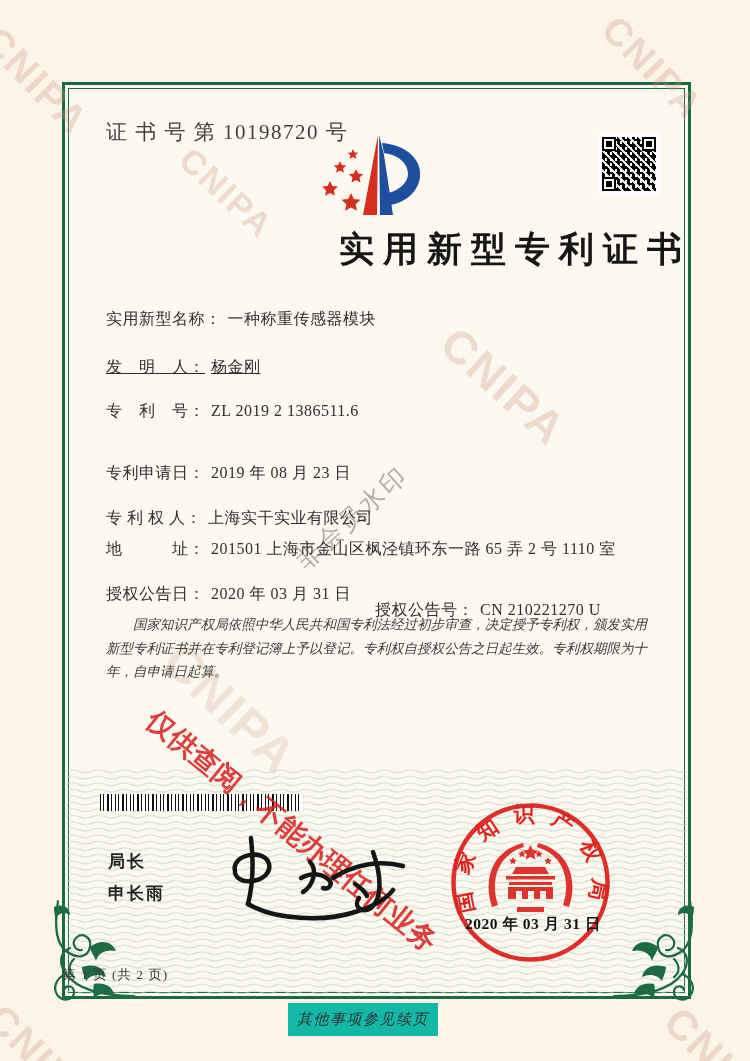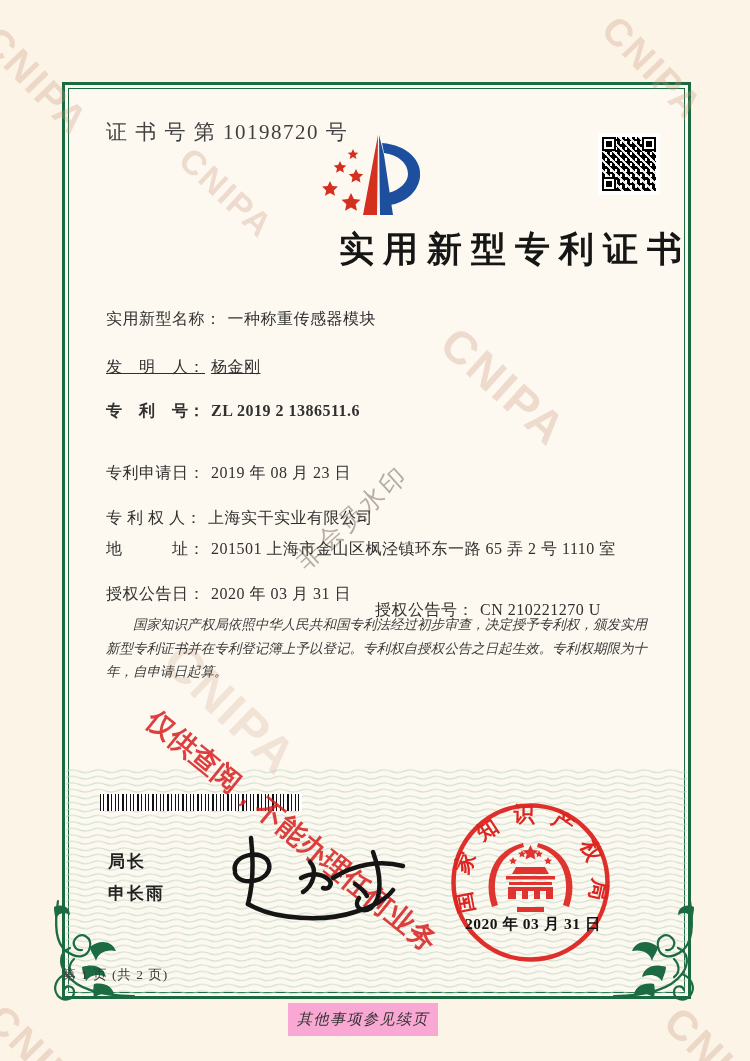--- a/index.html
+++ b/index.html
@@ -52,21 +52,21 @@
   .finder::after{content:"";position:absolute;inset:2px;background:#000;}
   .f-tl{left:4px;top:4px;} .f-tr{right:4px;top:4px;} .f-bl{left:4px;bottom:4px;}
   .logo{position:absolute;left:318px;top:131px;z-index:3;}
   .title{position:absolute;left:62px;top:226px;width:629px;text-align:right;z-index:3;
          font-size:35px;font-weight:bold;color:#161616;letter-spacing:9px;text-indent:9px;}
 
   
   .field{position:absolute;left:106px;z-index:3;font-size:16px;color:#303030;white-space:nowrap;text-align:right;}
   .field .lbl{letter-spacing:.5px;}
   .field .val{margin-left:6px;letter-spacing:.5px;}
-  .r0{top:309px;} .r1{top:357px;text-decoration:underline;} .r2{top:401px;font-weight:bold;} .r3{top:463px;}
+  .r0{top:309px;} .r1{top:357px;text-decoration:underline;} .r2{top:401px;} .r3{top:463px;}
   .r4{top:508px;} .r5{top:539px;} .r6{top:584px;}
   .pair2{position:absolute;left:269px;top:16px;}
 
   
   .bodytext{position:absolute;left:106px;top:613px;width:541px;z-index:3;
             font-size:13.5px;line-height:23.5px;color:#3a3a3a;text-align:justify;
             font-style:italic;}
   .bodytext p{margin:0;text-indent:2em;}
 
   
@@ -79,21 +79,21 @@
   .director-name{position:absolute;left:108px;top:882px;font-size:17px;font-weight:bold;
                  color:#222;z-index:3;font-family:"Liberation Sans",sans-serif;letter-spacing:2px;}
   .signature{position:absolute;left:205px;top:826px;z-index:6;}
 
   .seal{position:absolute;left:443px;top:795px;z-index:6;}
   .seal-date{position:absolute;left:460px;top:914px;width:146px;text-align:center;z-index:7;
              font-size:15.5px;font-weight:bold;color:#141414;letter-spacing:.5px;}
 
   .page-footer{position:absolute;left:62px;top:966px;width:629px;text-align:left;z-index:3;
                font-size:13.5px;color:#3c3c3c;letter-spacing:1px;}
-  .note-box{position:absolute;left:288px;top:1003px;width:150px;height:33px;background:#f9a8d4;
+  .note-box{position:absolute;left:288px;top:1003px;width:150px;height:33px;background:#14b8a6;
             z-index:3;text-align:center;line-height:33px;font-size:15px;color:#333;
             font-style:italic;letter-spacing:1.5px;}
 </style>
 </head>
 <body>
 
 <svg class="waves" width="621" height="227">
   <defs>
     <pattern id="wv" width="26" height="6.5" patternUnits="userSpaceOnUse">
       <path d="M0,3.2 Q6.5,0.4 13,3.2 T26,3.2" fill="none" stroke="#bcd6c2" stroke-width="1"></path>

